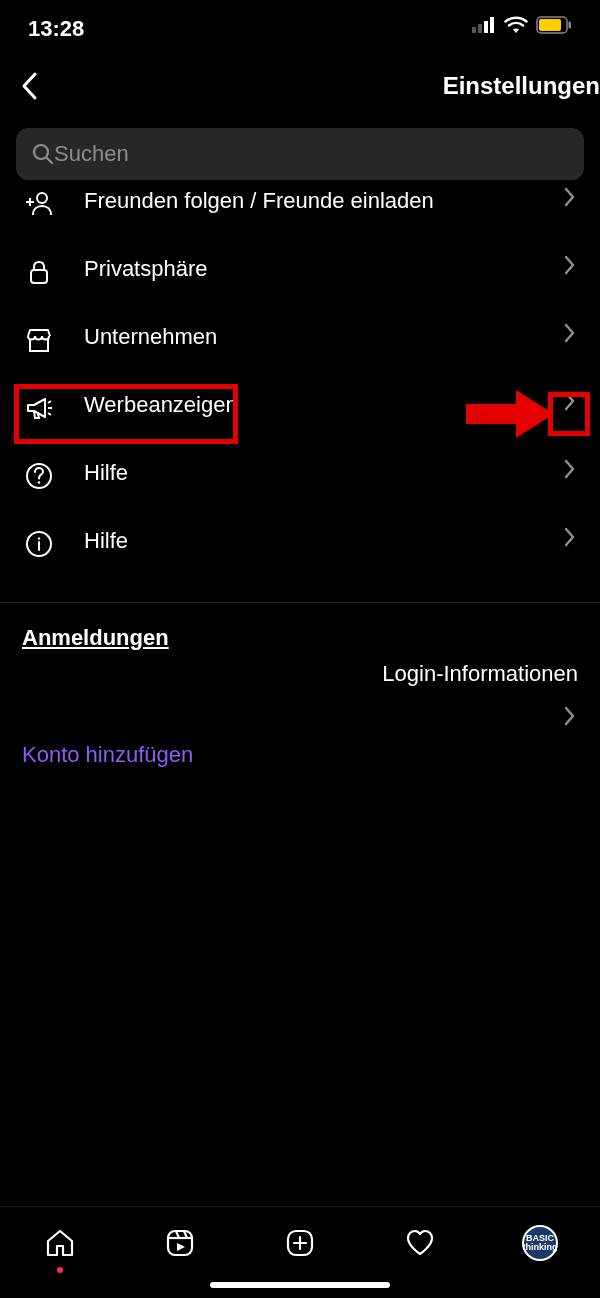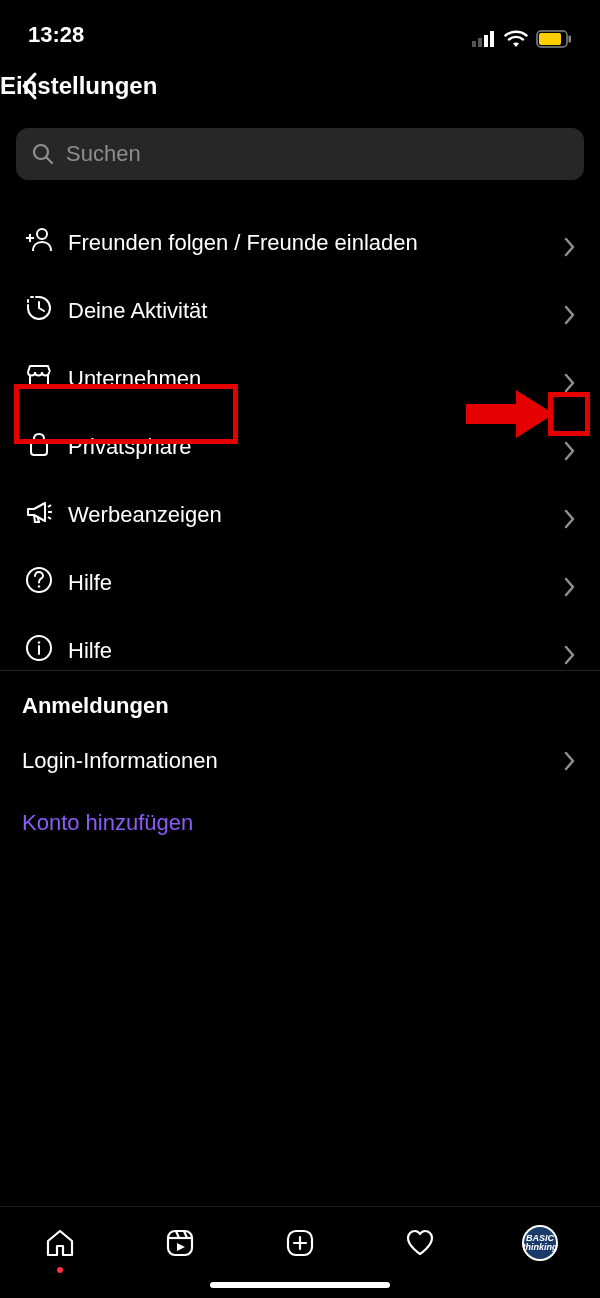--- a/index.html
+++ b/index.html
@@ -1,37 +1,37 @@
 <!DOCTYPE html>
 <html><head>
 <meta charset="utf-8">
 <style>
   * { margin: 0; padding: 0; box-sizing: border-box; }
   html, body { width: 600px; height: 1298px; background: #000; color: #fff; font-family: -apple-system, Helvetica, Arial, sans-serif; overflow: hidden; }
-  .status-bar { height: 56px; display: flex; align-items: flex-end; justify-content: space-between; padding: 8px 28px; font-size: 22px; font-weight: 600; }
+  .status-bar { height: 56px; display: flex; align-items: flex-start; justify-content: space-between; padding: 16px 28px; font-size: 22px; font-weight: 600; }
   .status-right { display: flex; align-items: center; gap: 8px; }
-  .header { height: 60px; display: flex; align-items: center; justify-content: flex-start; position: relative; }
+  .header { height: 60px; display: flex; align-items: center; justify-content: flex-end; position: relative; }
   .back-btn { position: absolute; left: 20px; top: 50%; transform: translateY(-50%); display:flex; align-items:center; }
   .header-title { font-size: 24px; font-weight: 700; }
   .search-wrap { padding: 12px 16px 8px 16px; }
-  .search { background: #272727; border-radius: 12px; height: 52px; display: flex; align-items: center; padding: 0 16px; gap: 12px; }
+  .search { background: #272727; border-radius: 12px; height: 52px; display: flex; align-items: center; padding: 0 16px; }
   .search-placeholder { color: #8e8e8e; font-size: 22px; }
   .list { }
-  .row { height: 68px; display: flex; align-items: flex-end; padding: 0 22px; gap: 12px; position: relative; }
+  .row { height: 68px; display: flex; align-items: flex-start; padding: 0 22px; gap: 28px; position: relative; }
   .row .icon-slot { width: 34px; display:flex; align-items:center; justify-content:center; }
   .row-label { font-size: 22px; font-weight: 400; flex: 1; }
   .chev { width: 18px; height: 18px; display:flex; align-items:center; justify-content:center; }
   .divider { height: 1px; background: #262626; margin-top: 6px; }
-  .section-heading { font-size: 22px; font-weight: 700; padding: 22px 22px 10px 22px; }
-  .plain-row { height: 64px; display:flex; align-items:center; padding: 0 22px; justify-content: space-between; }
+  .section-heading { font-size: 22px; font-weight: 700; padding: 22px 22px 10px 22px; text-decoration: underline; }
+  .plain-row { height: 64px; display:flex; align-items:flex-end; padding: 0 22px; justify-content: space-between; flex-direction: column; }
   .plain-row .label { font-size: 22px; }
   .link-row { height: 60px; display:flex; align-items:center; padding: 0 22px; }
   .link-row .label { font-size: 22px; color: #8b5cf6; }
   .tabbar { position: absolute; bottom: 0; left: 0; right: 0; height: 92px; border-top: 1px solid #1a1a1a; display:flex; align-items:flex-start; justify-content:space-around; padding-top: 14px; background:#000; }
-  .tab { width: 44px; height: 44px; display:flex; align-items:center; justify-content:center; position:relative;font-style:italic; }
+  .tab { width: 44px; height: 44px; display:flex; align-items:center; justify-content:center; position:relative; }
   .tab-dot { position:absolute; bottom:-8px; left:50%; transform:translateX(-50%); width:6px; height:6px; border-radius:50%; background:#ff3040; }
   .home-indicator { position:absolute; bottom:10px; left:50%; transform:translateX(-50%); width:180px; height:6px; border-radius:3px; background:#fff; }
   .avatar { width:36px; height:36px; border-radius:50%; border:2px solid #fff; background:#1a3a6a; display:flex; align-items:center; justify-content:center; font-size:9px; font-weight:700; text-align:center; line-height:1; color:#fff; }
   
   .red-box { position:absolute; border:5px solid #e40000; pointer-events:none; }
   .red-arrow { position:absolute; pointer-events:none; }
   svg { display:block; }
 </style>
 </head>
 <body>
@@ -89,62 +89,46 @@
         </svg>
       </span>
     <span class="row-label">Freunden folgen / Freunde einladen</span>
     <span class="chev">
         <svg width="12" height="20" viewBox="0 0 12 20">
           <path d="M3 2 L10 10 L3 18" stroke="#8e8e8e" stroke-width="2.5" fill="none" stroke-linecap="round" stroke-linejoin="round"></path>
         </svg>
       </span>
   </div>
 
-  <div class="row">
-    <span class="icon-slot">
-        <svg width="32" height="32" viewBox="0 0 32 32" fill="none" stroke="#fff" stroke-width="2">
-          <path d="M16 5 A11 11 0 1 1 5 16" stroke-linecap="round"></path>
-          <path d="M5 8 L5 16" stroke-dasharray="2 3" stroke-linecap="round"></path>
-          <path d="M8 5 L16 5" stroke-dasharray="2 3" stroke-linecap="round"></path>
-          <polyline points="16,10 16,16 21,19" stroke-linecap="round" stroke-linejoin="round"></polyline>
-        </svg>
-      </span>
-    <span class="row-label">Deine Aktivität</span>
-    <span class="chev">
-        <svg width="12" height="20" viewBox="0 0 12 20">
-          <path d="M3 2 L10 10 L3 18" stroke="#8e8e8e" stroke-width="2.5" fill="none" stroke-linecap="round" stroke-linejoin="round"></path>
-        </svg>
-      </span>
-  </div>
-
+
+
+  <div class="row">
+    <span class="icon-slot">
+        <svg width="32" height="32" viewBox="0 0 32 32" fill="none" stroke="#fff" stroke-width="2">
+          <rect x="8" y="14" width="16" height="13" rx="3"></rect>
+          <path d="M11 14 L11 11 C11 8 13 6 16 6 C19 6 21 8 21 11 L21 14"></path>
+        </svg>
+      </span>
+    <span class="row-label">Privatsphäre</span>
+    <span class="chev">
+        <svg width="12" height="20" viewBox="0 0 12 20">
+          <path d="M3 2 L10 10 L3 18" stroke="#8e8e8e" stroke-width="2.5" fill="none" stroke-linecap="round" stroke-linejoin="round"></path>
+        </svg>
+      </span>
+  </div>
 
   <div class="row">
     <span class="icon-slot">
         <svg width="32" height="32" viewBox="0 0 32 32" fill="none" stroke="#fff" stroke-width="2">
           <path d="M5 12 L7 6 L25 6 L27 12" stroke-linejoin="round"></path>
           <path d="M5 12 C5 14 6.5 15.5 8.5 15.5 C10.5 15.5 12 14 12 12 C12 14 13.5 15.5 15.5 15.5 C17.5 15.5 19 14 19 12 C19 14 20.5 15.5 22.5 15.5 C24.5 15.5 26 14 26 12"></path>
           <path d="M7 15 L7 27 L25 27 L25 15"></path>
         </svg>
       </span>
     <span class="row-label">Unternehmen</span>
-    <span class="chev">
-        <svg width="12" height="20" viewBox="0 0 12 20">
-          <path d="M3 2 L10 10 L3 18" stroke="#8e8e8e" stroke-width="2.5" fill="none" stroke-linecap="round" stroke-linejoin="round"></path>
-        </svg>
-      </span>
-  </div>
-
-  <div class="row">
-    <span class="icon-slot">
-        <svg width="32" height="32" viewBox="0 0 32 32" fill="none" stroke="#fff" stroke-width="2">
-          <rect x="8" y="14" width="16" height="13" rx="3"></rect>
-          <path d="M11 14 L11 11 C11 8 13 6 16 6 C19 6 21 8 21 11 L21 14"></path>
-        </svg>
-      </span>
-    <span class="row-label">Privatsphäre</span>
     <span class="chev">
         <svg width="12" height="20" viewBox="0 0 12 20">
           <path d="M3 2 L10 10 L3 18" stroke="#8e8e8e" stroke-width="2.5" fill="none" stroke-linecap="round" stroke-linejoin="round"></path>
         </svg>
       </span>
   </div>
 
 
 
   <div class="row">

